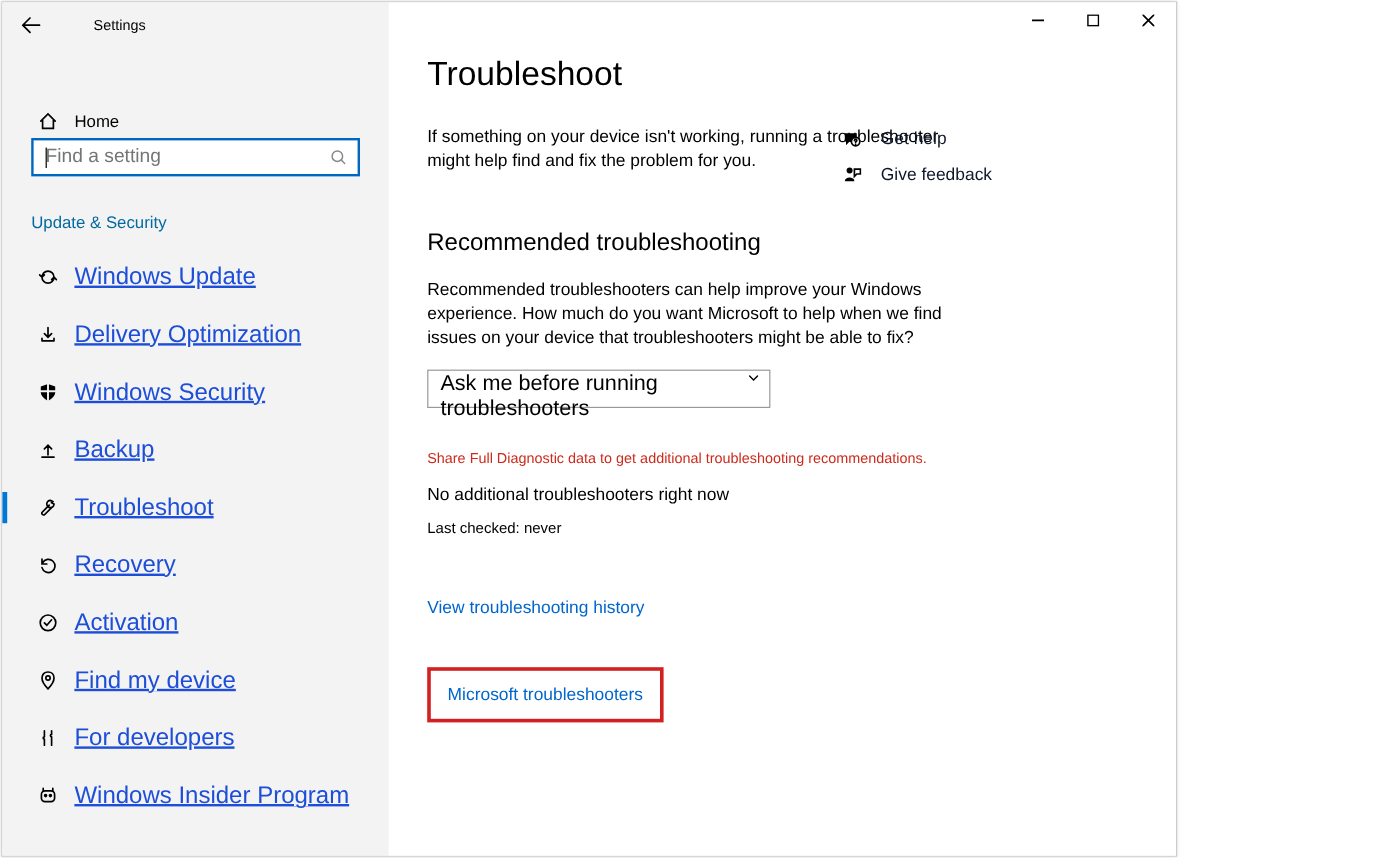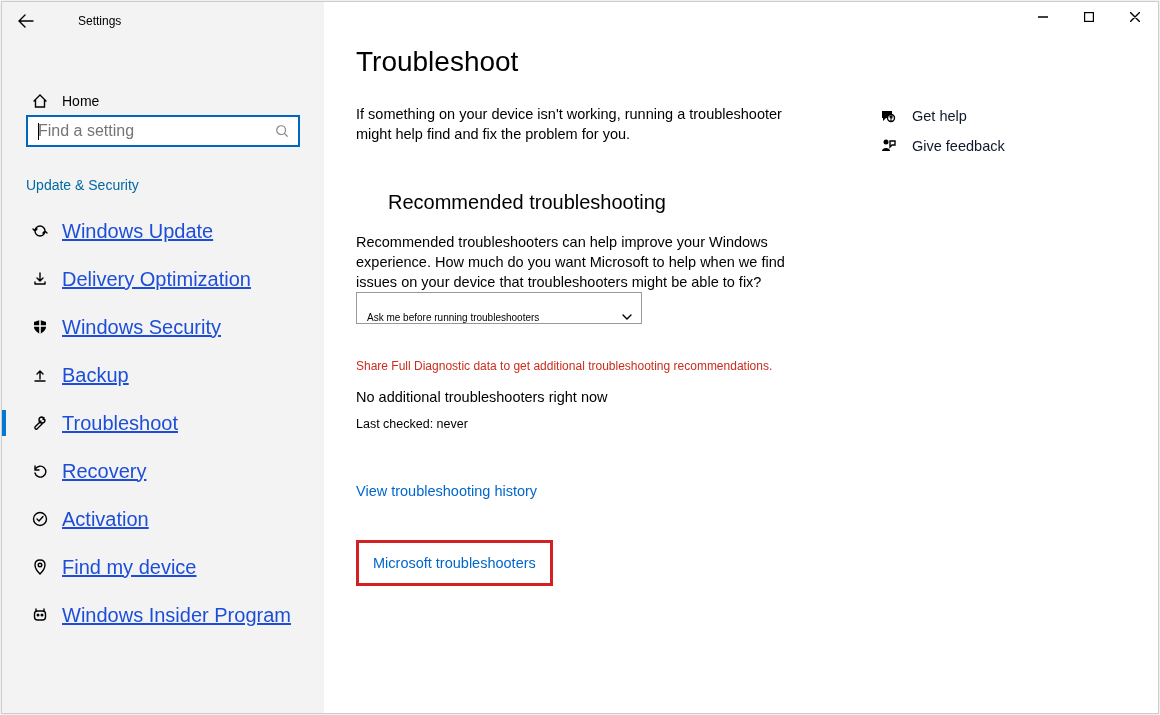--- a/index.html
+++ b/index.html
@@ -1,17 +1,17 @@
 <!DOCTYPE html>
 <html><head>
 <meta charset="utf-8">
 <style>
 * { margin: 0; padding: 0; box-sizing: border-box; font-family: "Segoe UI", Arial, sans-serif; }
 body { background: #fff; width: 1160px; height: 715px; overflow: hidden; position: relative; }
-.window { width: 1158px; height: 713px; border: 1px solid #ccc; position: relative; display: flex; margin: 1px; box-shadow: 0 0 4px rgba(0,0,0,0.15); }
+.window { width: 980px; height: 713px; border: 1px solid #ccc; position: relative; display: flex; margin: 1px; box-shadow: 0 0 4px rgba(0,0,0,0.15); }
 .sidebar { width: 322px; background: #f3f3f3; height: 100%; position: relative; }
 .titlebar { height: 37px; display: flex; align-items: center; position: relative; }
 .back-btn { width: 48px; height: 37px; display: flex; align-items: center; justify-content: center; cursor: pointer; }
 .back-btn svg { width: 16px; height: 16px; }
 .app-title { font-size: 12px; color: #000; padding-left: 28px; }
 .window-controls { position: absolute; top: 0; right: 0; display: flex; }
 .win-btn { width: 46px; height: 30px; display: flex; align-items: center; justify-content: center; cursor: pointer; }
 .win-btn svg { width: 10px; height: 10px; }
 .home-row { display: flex; align-items: flex-end; height: 48px; padding-left: 28px; cursor: pointer; margin-top: 22px; }
 .home-row .icon { width: 20px; display: flex; justify-content: center; }
@@ -24,22 +24,22 @@
 .caret { position: absolute; left: 10px; top: 6px; width: 1px; height: 17px; background: #000; }
 .section-title { font-size: 14px; font-weight: 400; color: #0369a1; padding: 30px 0 10px 24px; }
 .nav-list { padding-top: 4px; }
 .nav-item { display: flex; align-items: center; height: 48px; padding-left: 28px; cursor: pointer; position: relative; }
 .nav-item .icon { width: 20px; display: flex; justify-content: center; align-items: center; height: 20px; }
 .nav-item .label { font-size: 20px; color: #1d4ed8; padding-left: 12px; text-decoration: underline; }
 .nav-item.selected::before { content: ""; position: absolute; left: 0; top: 11px; width: 4px; height: 26px; background: #0078d4; }
 .main { flex: 1; background: #fff; padding: 30px 0 0 32px; position: relative; }
 .page-title { font-size: 28px; font-weight: 400; color: #000; margin-bottom: 26px; margin-top:14px; }
 .body-text { font-size: 14.5px; color: #000; line-height: 1.4; max-width: 440px; }
-.section-heading { font-size: 20px; font-weight: 400; color: #000; margin-top: 46px; margin-bottom: 18px; margin-left: 32px; }
-.dropdown { border: 1px solid #999; height: 32px; width: 286px; display: flex; align-items: flex-end; justify-content: space-between; padding: 0 8px 0 10px; font-size: 10px; cursor: pointer; }
+.section-heading { font-size: 20px; font-weight: 400; color: #000; margin-top: 46px; margin-bottom: 18px; }
+.dropdown { border: 1px solid #999; height: 32px; width: 286px; display: flex; align-items: flex-start; justify-content: space-between; padding: 0 8px 0 10px; font-size: 18px; margin-top: 16px; cursor: pointer; }
 .dropdown svg { width: 12px; height: 12px; }
 .warning-text { color: #cc2b1d; font-size: 12px; line-height: 1.4; max-width: 440px; margin-top: 34px; }
 .status-text { font-size: 14.5px; color: #000; margin-top: 14px; }
 .last-checked { font-size: 12.5px; color: #000; margin-top: 12px; }
 .link { color: #0066cc; font-size: 14.5px; cursor: pointer; display: inline-block; }
 .link-history { margin-top: 52px; }
 .link-additional-wrap { margin-top: 40px; display: inline-block; border: 3px solid #d32020; padding: 11px 14px; }
 .right-links { position: absolute; top: 106px; right: 60px; width: 220px; }
 .right-link-row { display: flex; align-items: center; margin-bottom: 14px; cursor: pointer; }
 .right-link-row .icon { width: 20px; display: flex; justify-content: center; }
@@ -148,20 +148,28 @@
             <svg viewBox="0 0 16 16" width="16" height="16">
               <path d="M8 1 C11 1 13 3 13 6 C13 10 8 15 8 15 C8 15 3 10 3 6 C3 3 5 1 8 1 Z"></path>
               <circle cx="8" cy="6" r="1.8"></circle>
             </svg>
           </span>
         <span class="label">Find my device</span>
       </div>
       <div class="nav-item">
         <span class="icon">
             <svg viewBox="0 0 16 16" width="16" height="16">
+              <path d="M5 2 V7 M5 9 V14 M5 7 A1 1 0 0 0 5 9 M11 2 V5 M11 7 V14 M11 5 A1 1 0 0 0 11 7"></path>
+            </svg>
+          </span>
+        <span class="label">For developers</span>
+      </div>
+      <div class="nav-item">
+        <span class="icon">
+            <svg viewBox="0 0 16 16" width="16" height="16">
               <rect x="2.5" y="4" width="11" height="9" rx="3"></rect>
               <circle cx="6" cy="8" r="0.8" fill="#000"></circle>
               <circle cx="10" cy="8" r="0.8" fill="#000"></circle>
               <path d="M4 4 V2 M12 4 V2"></path>
             </svg>
           </span>
         <span class="label">Windows Insider Program</span>
       </div>
     </div>
   </div>

